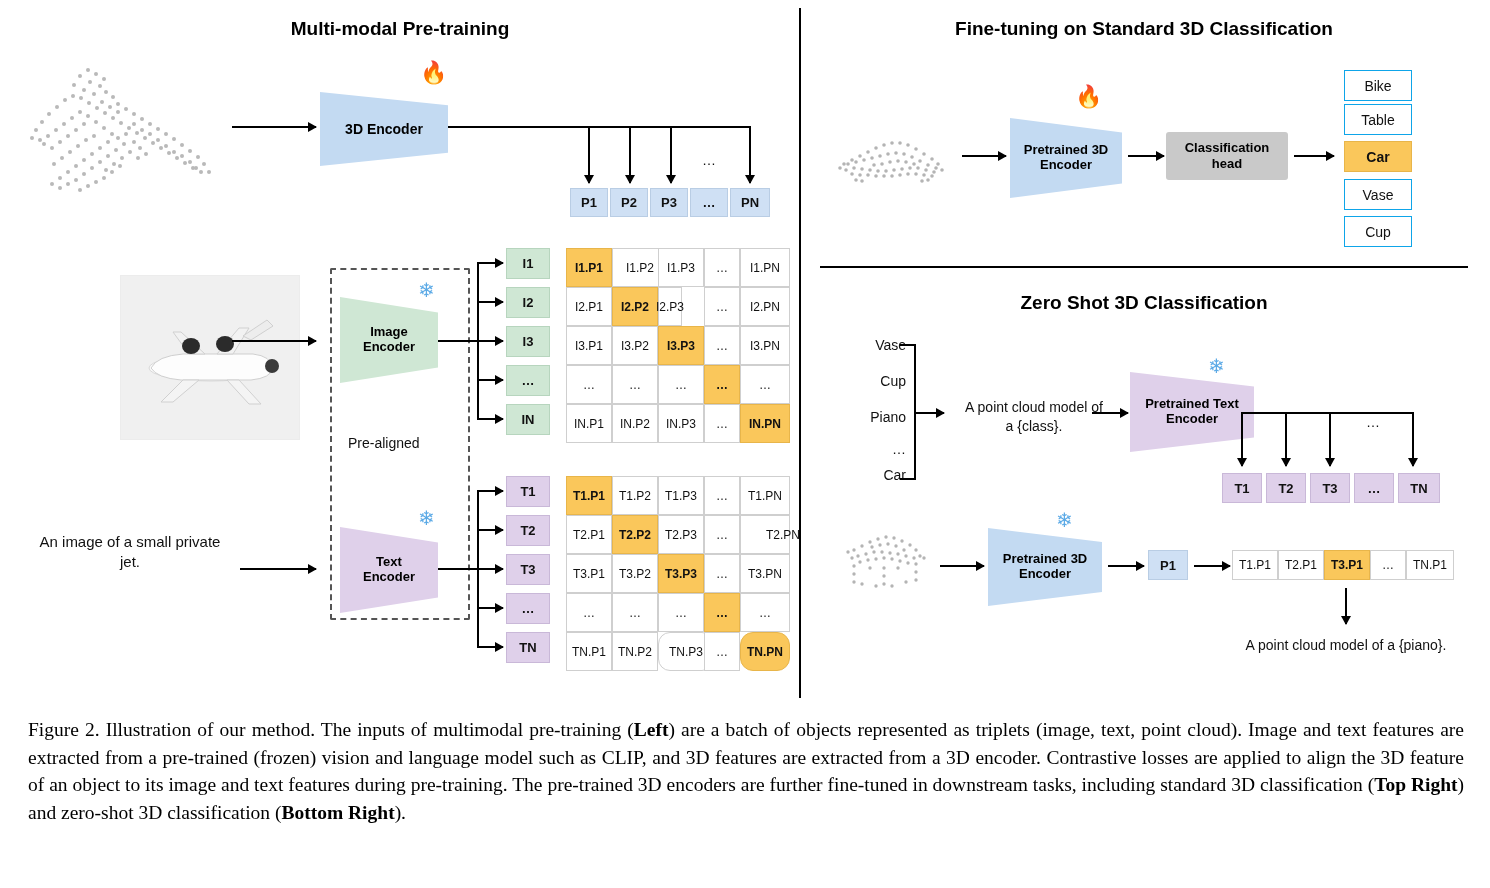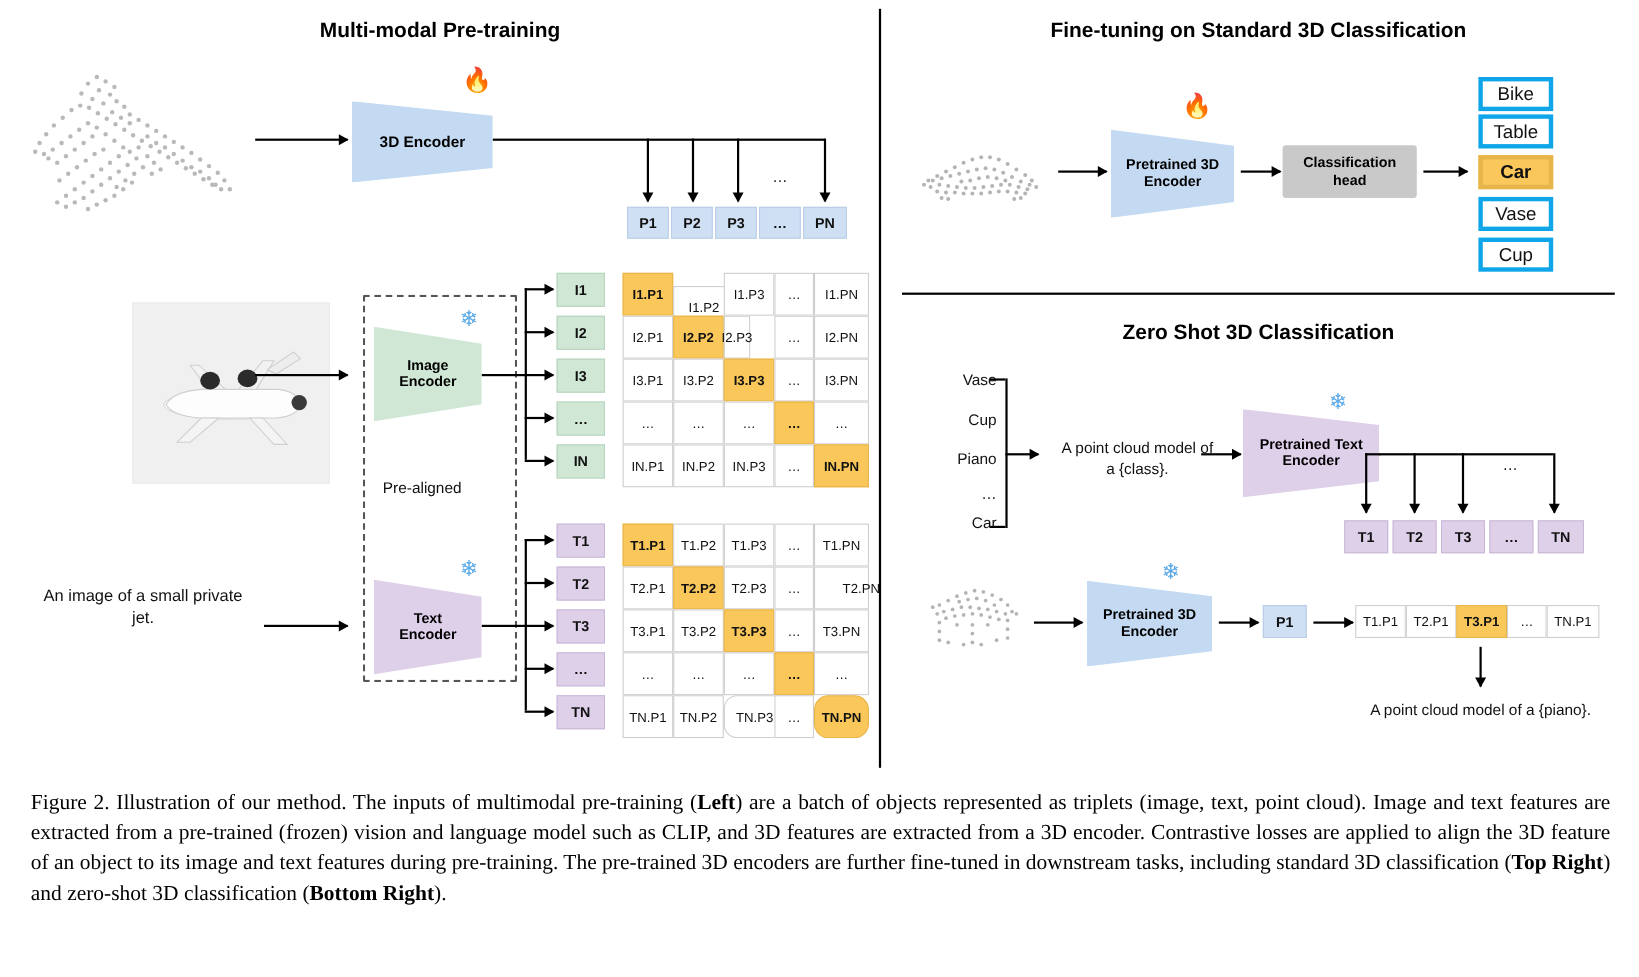--- a/index.html
+++ b/index.html
@@ -86,23 +86,23 @@
     white-space: nowrap;
   }
   .tagbox.green { background: #cfe7d4; border-color: #b7d5be; }
   .tagbox.purple{ background: #dfd0ea; border-color: #c9b8d8; }
 
   .plainbox {
     position: absolute;
     display: flex;
     align-items: center;
     justify-content: center;
-    font-size: 17px;
+    font-size: 14px;
     color: #111;
-    border: 4px solid #0ea5e9;
+    border: 1px solid #0ea5e9;
     background: #fff;
     text-align: center;
     white-space: nowrap;
   }
   .plainbox.sel { background: #fac75b; font-weight: bold; border-color: #e8b54a; }
   .graybox {
     position: absolute;
     display: flex; align-items: center; justify-content: center;
     background: #c9c9c9;
     color: #000; font-weight: bold; font-size: 13px;
@@ -383,21 +383,21 @@
   <div class="tagbox green" style="left:506px; top:404px; width:44px; height:31px;">IN</div>
 
   <div class="tagbox purple" style="left:506px; top:476px; width:44px; height:31px;">T1</div>
   <div class="tagbox purple" style="left:506px; top:515px; width:44px; height:31px;">T2</div>
   <div class="tagbox purple" style="left:506px; top:554px; width:44px; height:31px;">T3</div>
   <div class="tagbox purple" style="left:506px; top:593px; width:44px; height:31px;">…</div>
   <div class="tagbox purple" style="left:506px; top:632px; width:44px; height:31px;">TN</div>
 
   <div id="image-matrix" class="abs" style="left: 566px; top: 248px; width: 224px; height: 195px;">
       <div class="cell hl" style="left: 0px; top: 0px; width: 46px; height: 39px;">I1.P1</div>
-      <div class="cell" style="left: 46px; top: 12px; width: 56px; height: 39px;">I1.P2</div>
+      <div class="cell" style="left: 46px; top: 0px; width: 56px; height: 39px;">I1.P2</div>
       <div class="cell" style="left: 92px; top: 0px; width: 46px; height: 39px;">I1.P3</div>
       <div class="cell" style="left: 138px; top: 0px; width: 36px; height: 39px;">…</div>
       <div class="cell" style="left: 174px; top: 0px; width: 50px; height: 39px;">I1.PN</div>
       <div class="cell" style="left: 0px; top: 39px; width: 46px; height: 39px;">I2.P1</div>
       <div class="cell hl" style="left: 46px; top: 39px; width: 46px; height: 39px;">I2.P2</div>
       <div class="cell" style="left: 92px; top: 39px; width: 24px; height: 39px;">I2.P3</div>
       <div class="cell" style="left: 138px; top: 39px; width: 36px; height: 39px;">…</div>
       <div class="cell" style="left: 174px; top: 39px; width: 50px; height: 39px;">I2.PN</div>
       <div class="cell" style="left: 0px; top: 78px; width: 46px; height: 39px;">I3.P1</div>
       <div class="cell" style="left: 46px; top: 78px; width: 46px; height: 39px;">I3.P2</div>

